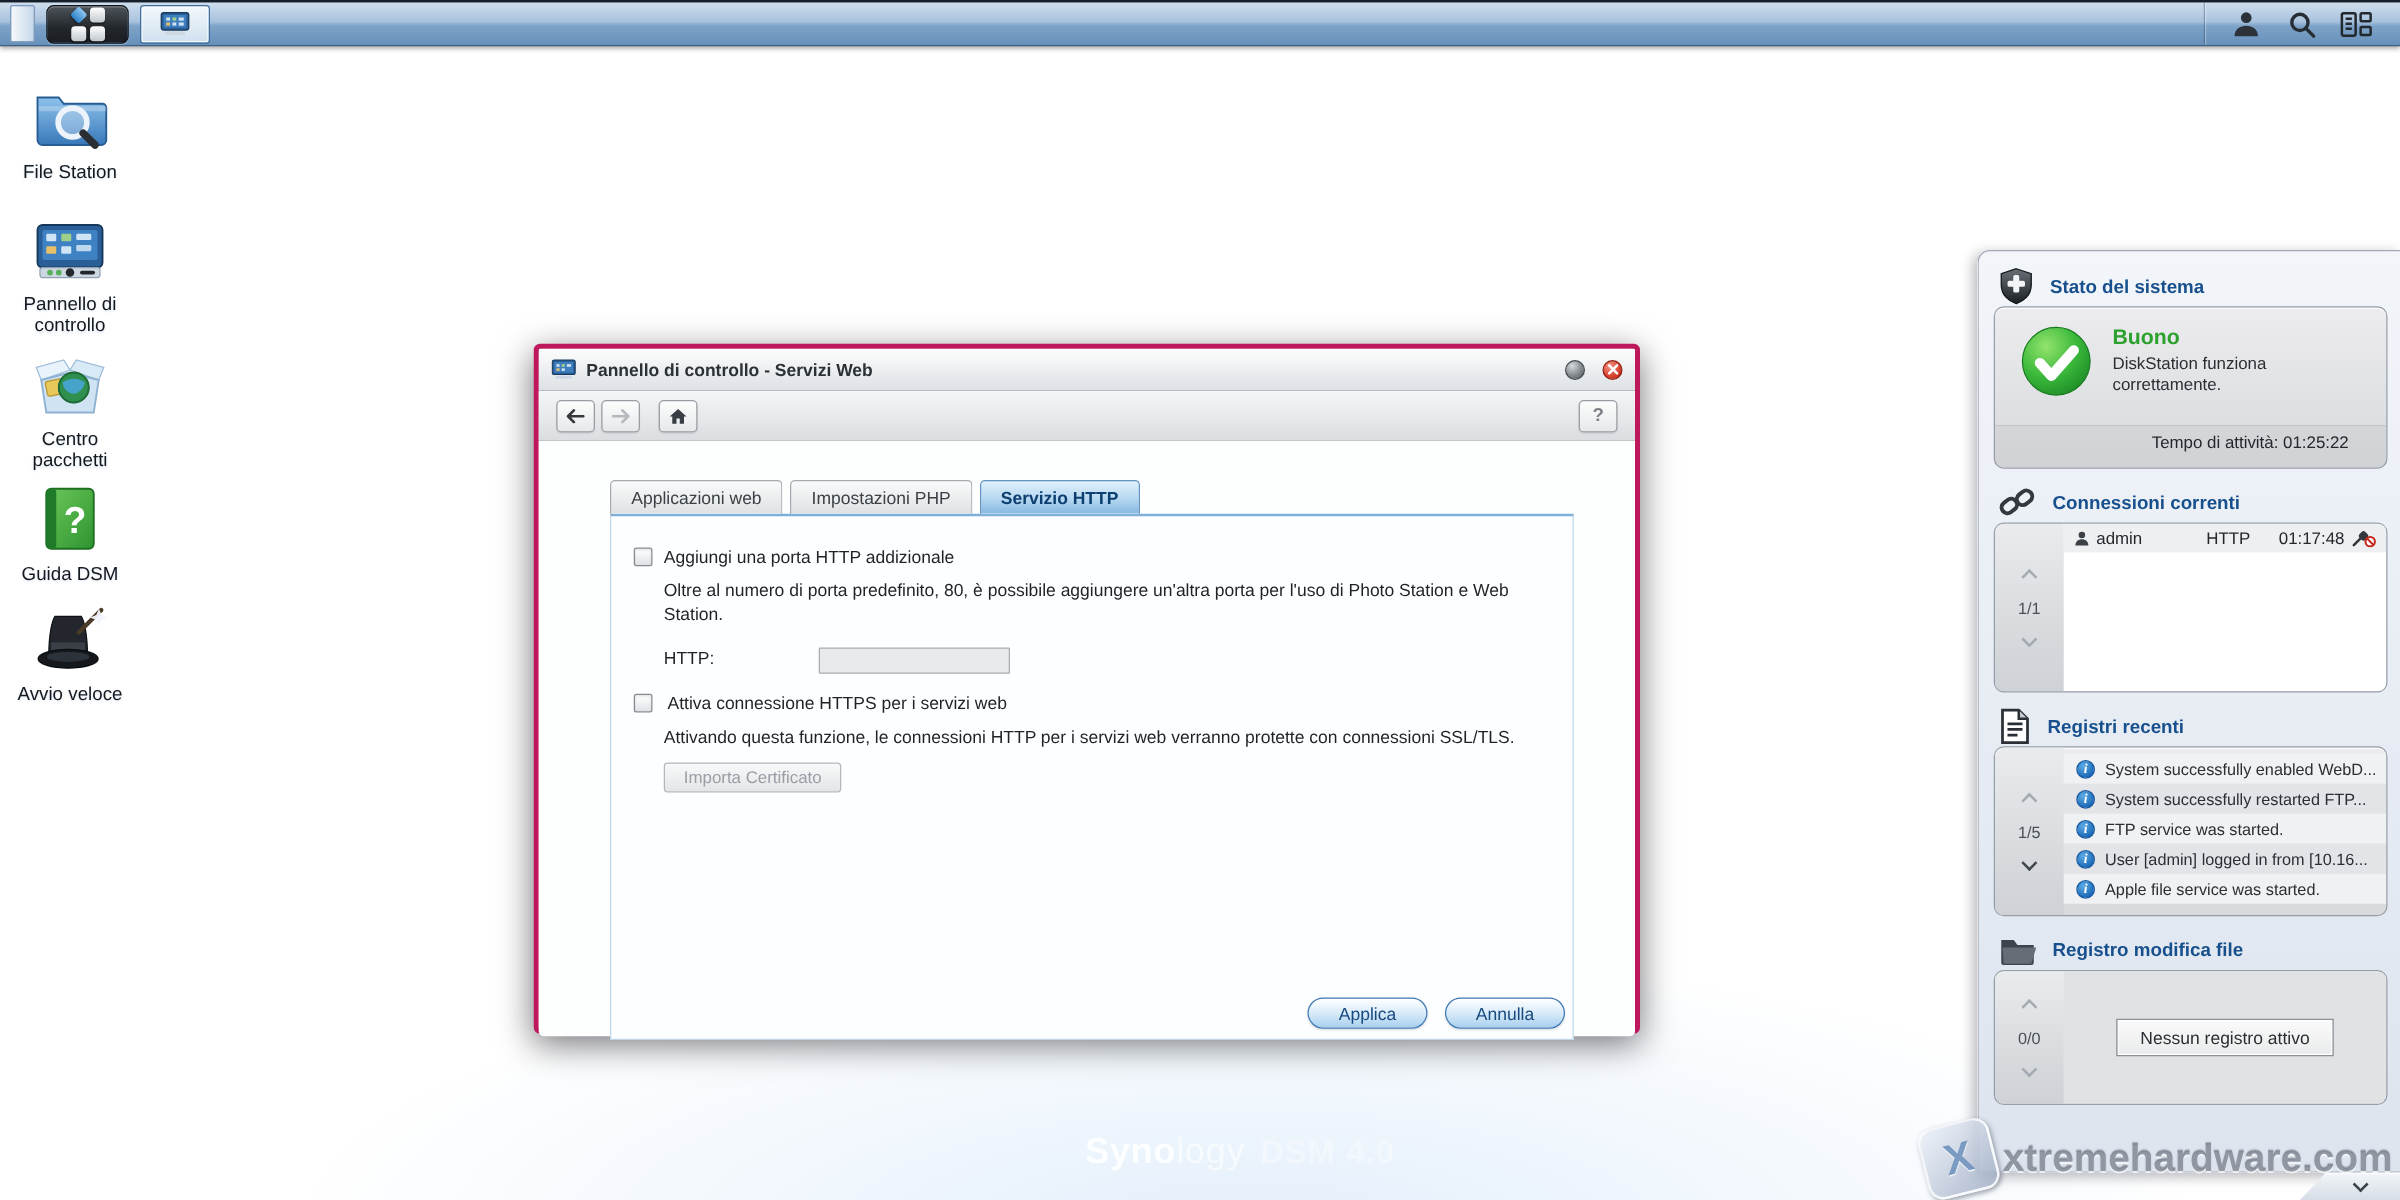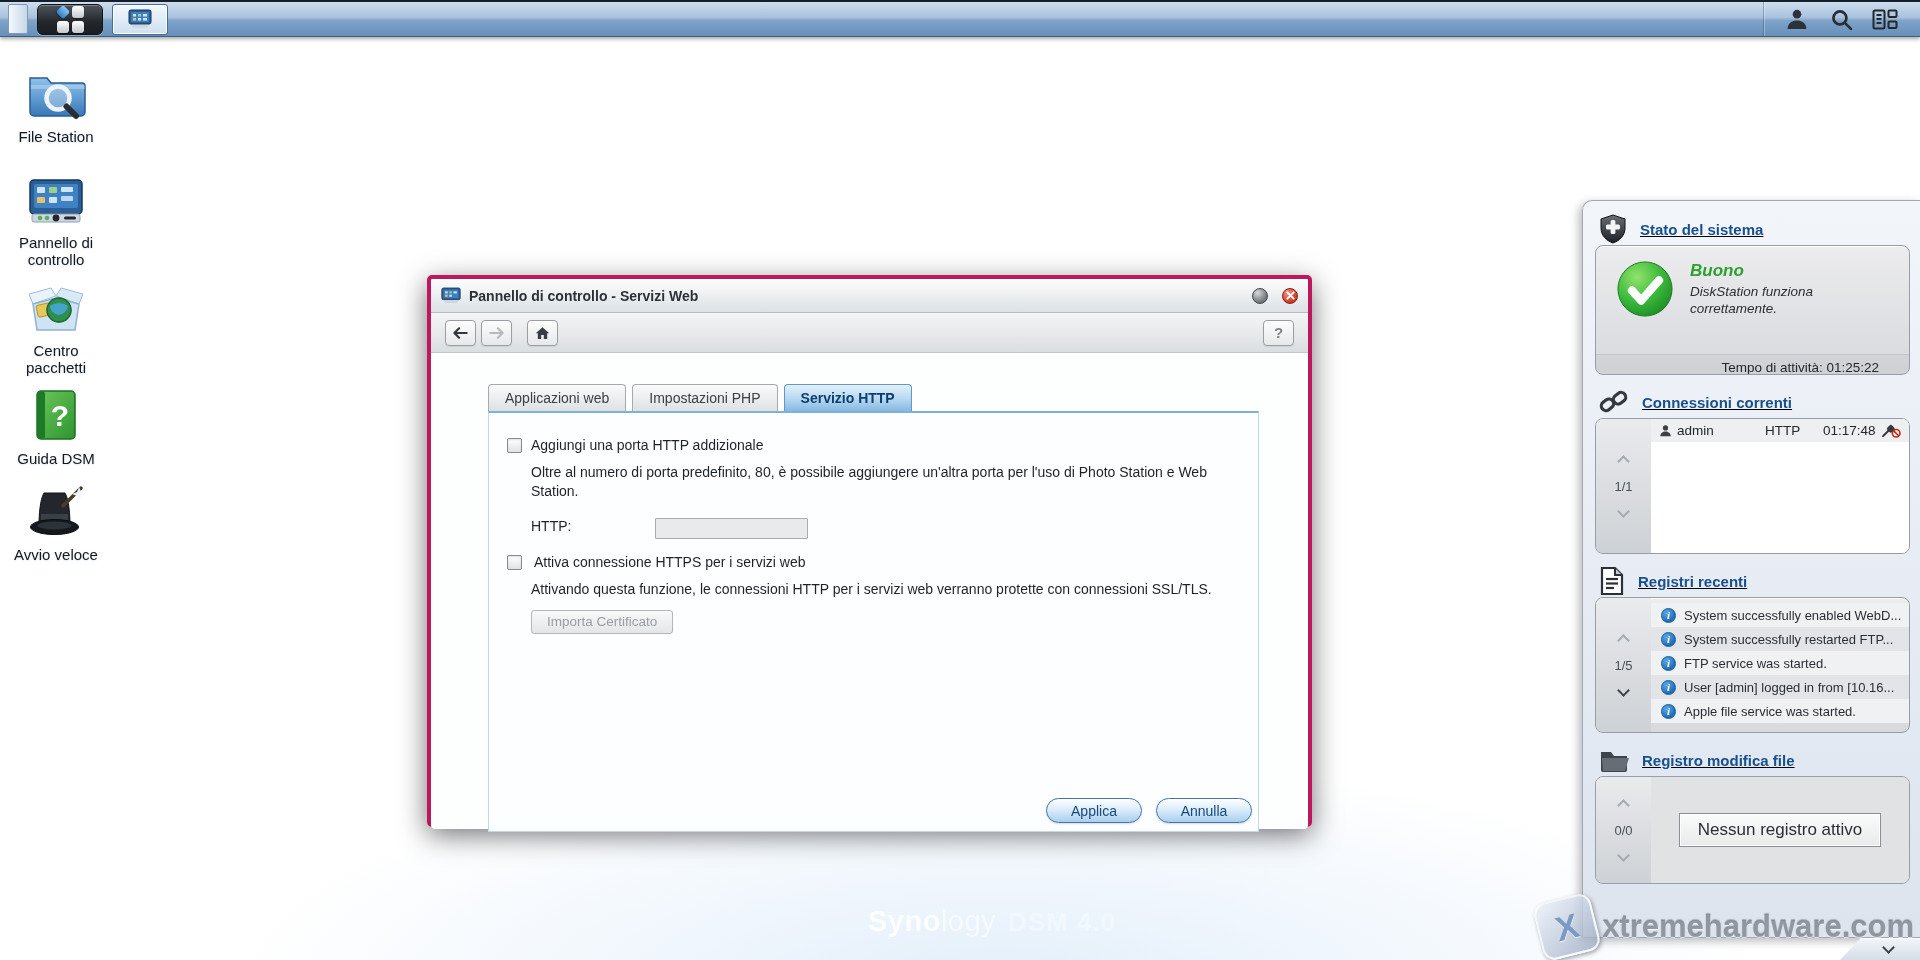--- a/index.html
+++ b/index.html
@@ -93,31 +93,31 @@
     border:1px solid #3e77b2; border-radius:13px;
     background:linear-gradient(#ffffff 0%, #dcedfa 45%, #a9cfee 100%);
     box-shadow:0 1px 2px rgba(0,0,0,.15); display:flex; align-items:center; justify-content:center; }
 
   
   .sidebar { position:absolute; left:1582px; top:200px; width:338px; height:738px; z-index:15;
     background:linear-gradient(to bottom, #f2f5fa, #dde4ee);
     border:1px solid #9fa8b4; border-right:none; border-radius:10px 0 0 0;
     box-shadow:-3px 3px 10px rgba(0,0,20,.28);
     padding:12px 10px 6px 12px; }
-  .sb-head { display:flex; align-items:center; gap:13px; height:32px; padding-left:4px;text-decoration:underline; }
+  .sb-head { display:flex; align-items:center; gap:13px; height:32px; padding-left:4px; }
   .sb-title { font-size:15px; font-weight:bold; color:#17508c; }
   .sb-panel { border:1px solid #979ea8; border-radius:8px; overflow:hidden; position:relative;
     background:linear-gradient(#ececee,#d7d9dc); box-shadow:inset 0 1px 0 #fff; }
   .sb-gap { height:11px; }
 
   .status-panel { height:130px; }
-  .status-main { display:flex; align-items:center; gap:16px; padding:14px 10px 0 20px;font-style:italic; }
+  .status-main { display:flex; gap:16px; padding:14px 10px 0 20px; }
   .status-text .st-good { font-size:17px; font-weight:bold; color:#2da12d; }
   .status-text .st-desc { font-size:13.5px; color:#2a2f34; line-height:17px; margin-top:2px; width:170px; }
-  .uptime { position:absolute; left:0; right:0; bottom:0; height:20px; border-top:1px solid #c4c6ca;
+  .uptime { position:absolute; left:0; right:0; bottom:0; height:34px; border-top:1px solid #c4c6ca;
     background:rgba(0,0,0,.035); font-size:13.5px; color:#23282d; text-align:right; padding:5px 30px 0 0; }
 
   .pane-grid { display:grid; grid-template-columns:55px 1fr; height:100%; }
   .pager { display:flex; flex-direction:column; align-items:center; justify-content:center; gap:13px;
     background:linear-gradient(#e9ebed,#ced1d5); }
   .pager .pg-num { font-size:13px; color:#4a5056; }
   .chev { width:9px; height:9px; border-right:2px solid #a3aab2; border-bottom:2px solid #a3aab2; cursor:pointer; }
   .chev.up { transform:rotate(-135deg); margin-top:4px; }
   .chev.down { transform:rotate(45deg); margin-bottom:4px; }
   .chev.dark { border-color:#3e444b; }
@@ -135,21 +135,21 @@
   .log-row:nth-child(odd) { background:#f0f1f3; }
   .log-row:nth-child(even) { background:#e2e4e7; }
   .log-text { font-size:13px; color:#2a2f34; white-space:nowrap; overflow:hidden; }
   .info-ico { flex:0 0 15px; width:15px; height:15px; border-radius:50%;
     background:radial-gradient(circle at 35% 30%, #5cabe6, #1f6db9 70%); border:1px solid #1859a0;
     color:#fff; font-size:11px; font-weight:bold; font-family:"Liberation Serif", serif; font-style:italic;
     display:flex; align-items:center; justify-content:center; }
 
   .filelog-panel { height:108px; }
   .filelog-body { background:#e1e2e4; display:flex; align-items:center; justify-content:center; }
-  .empty-box { padding:6px 18px; font-size:17px; color:#2a2f34; background:linear-gradient(#fbfbfb,#e9eaeb);
+  .empty-box { padding:6px 18px; font-size:14px; color:#2a2f34; background:linear-gradient(#fbfbfb,#e9eaeb);
     border:1px solid #8a9096; box-shadow:inset 0 0 0 1px #fff; }
 
   .collapse-tab { position:absolute; right:0; bottom:0; width:80px; height:22px; z-index:16; cursor:pointer;
     background:linear-gradient(#f3f6fa,#d6dde6);
     clip-path:polygon(26% 0, 100% 0, 100% 100%, 0 100%);
     display:flex; align-items:center; justify-content:center; padding-left:16px;
     box-shadow:inset 0 1px 0 #fff; }
 
   
   .syno-logo { position:absolute; left:868px; top:905px; z-index:6; display:flex; align-items:baseline; gap:12px; }

